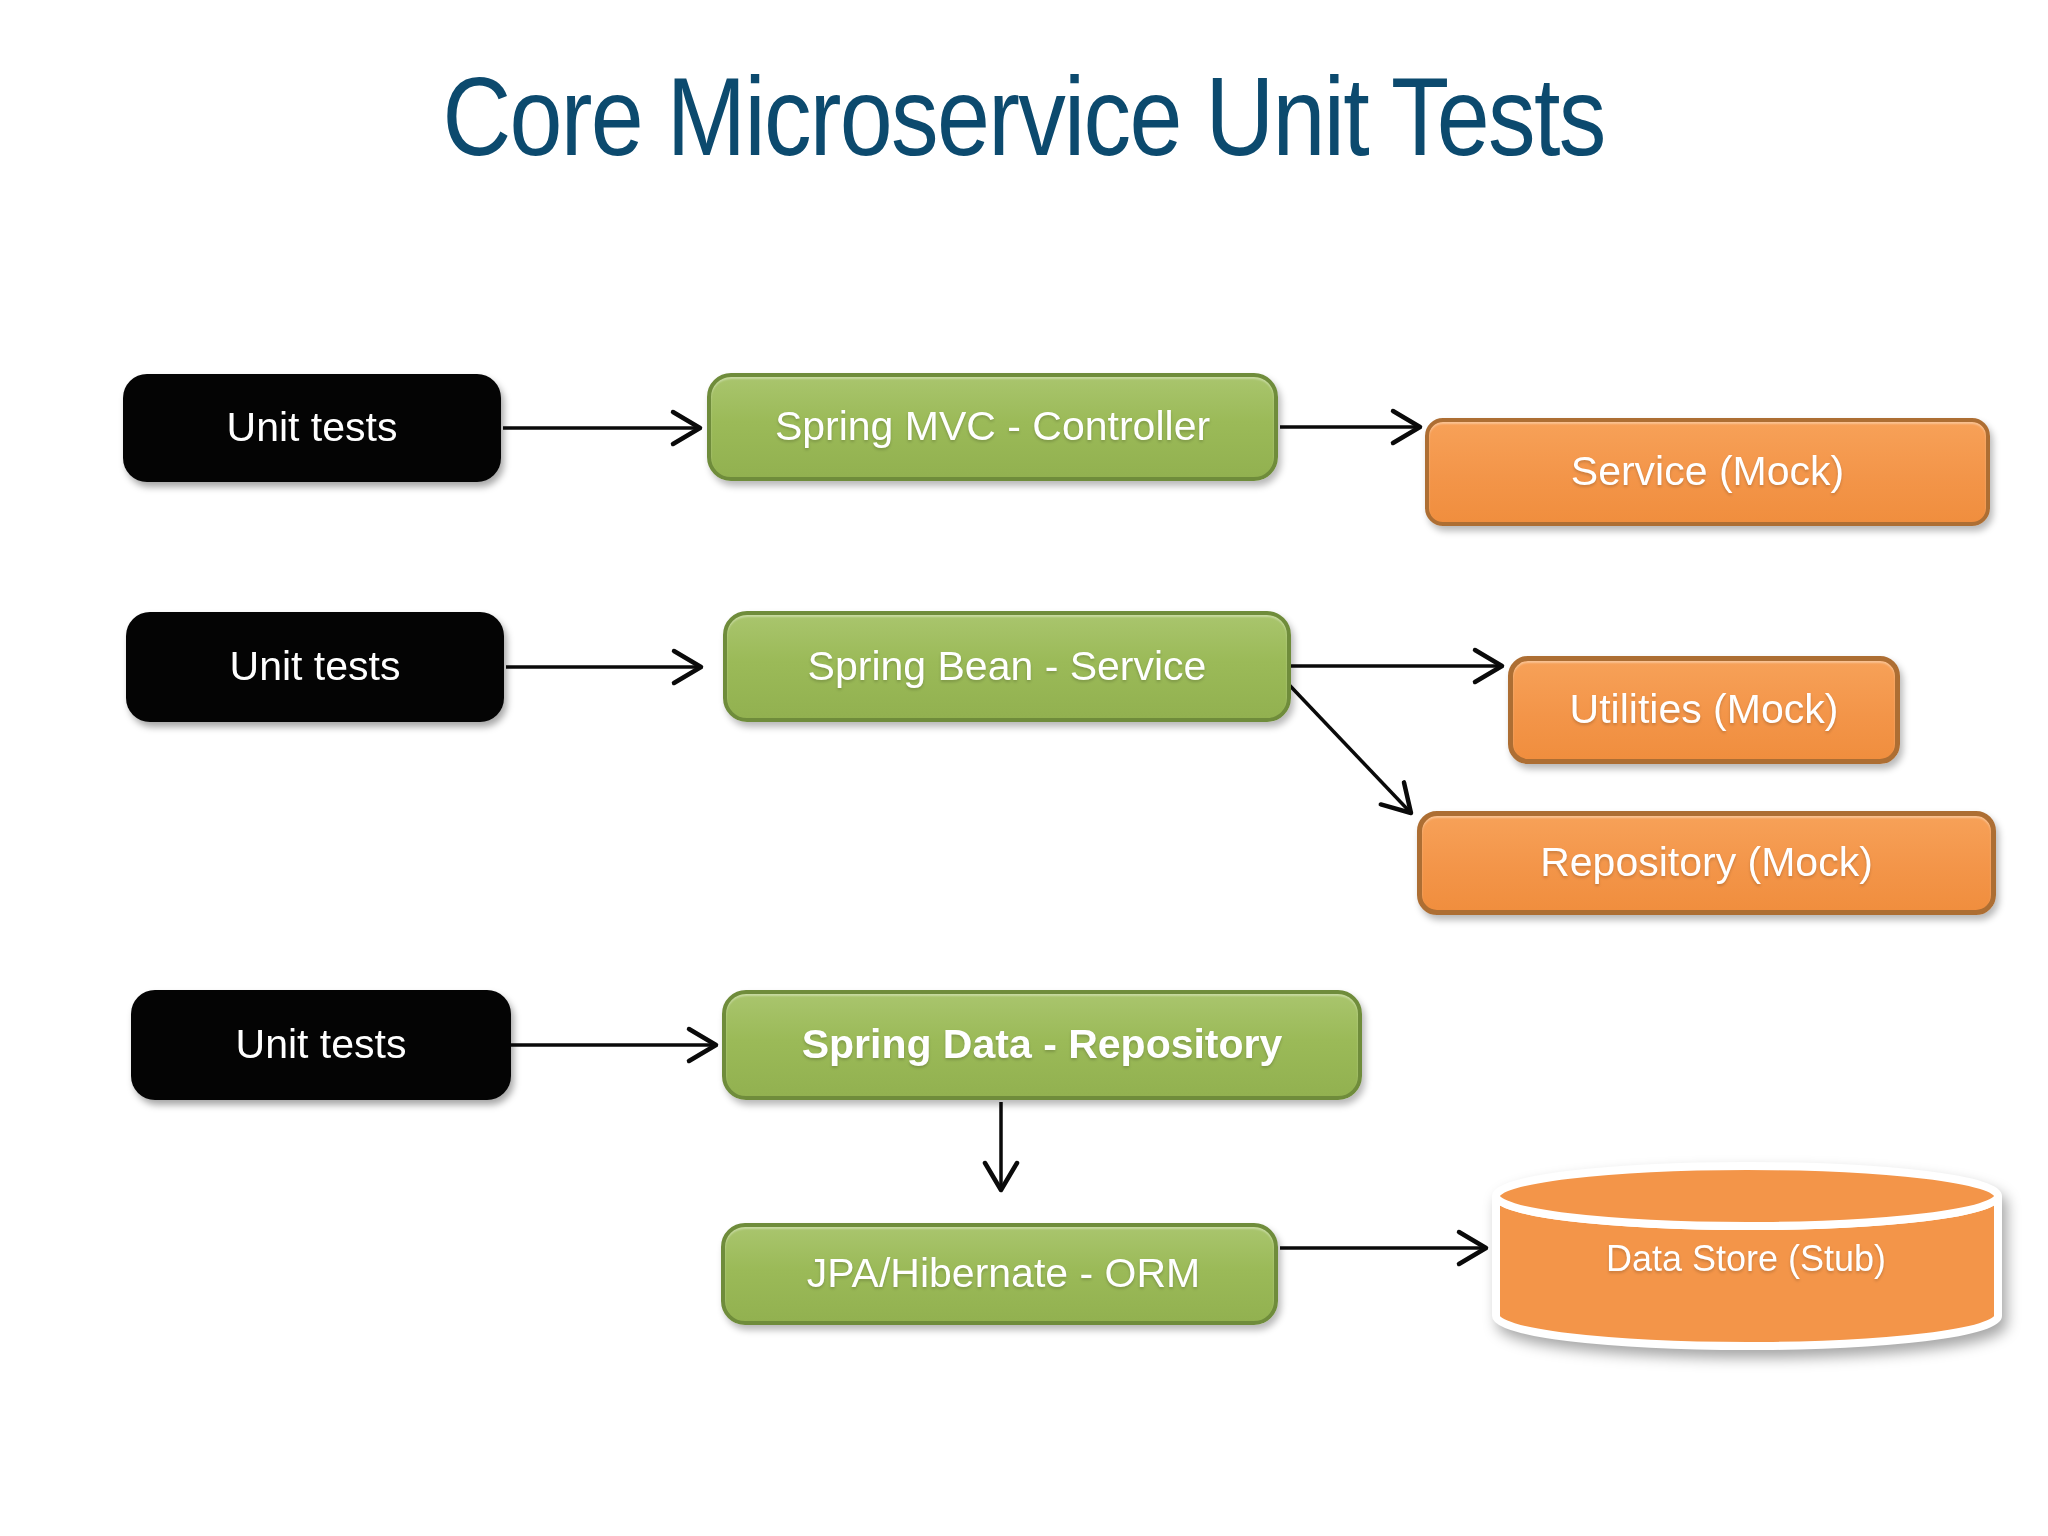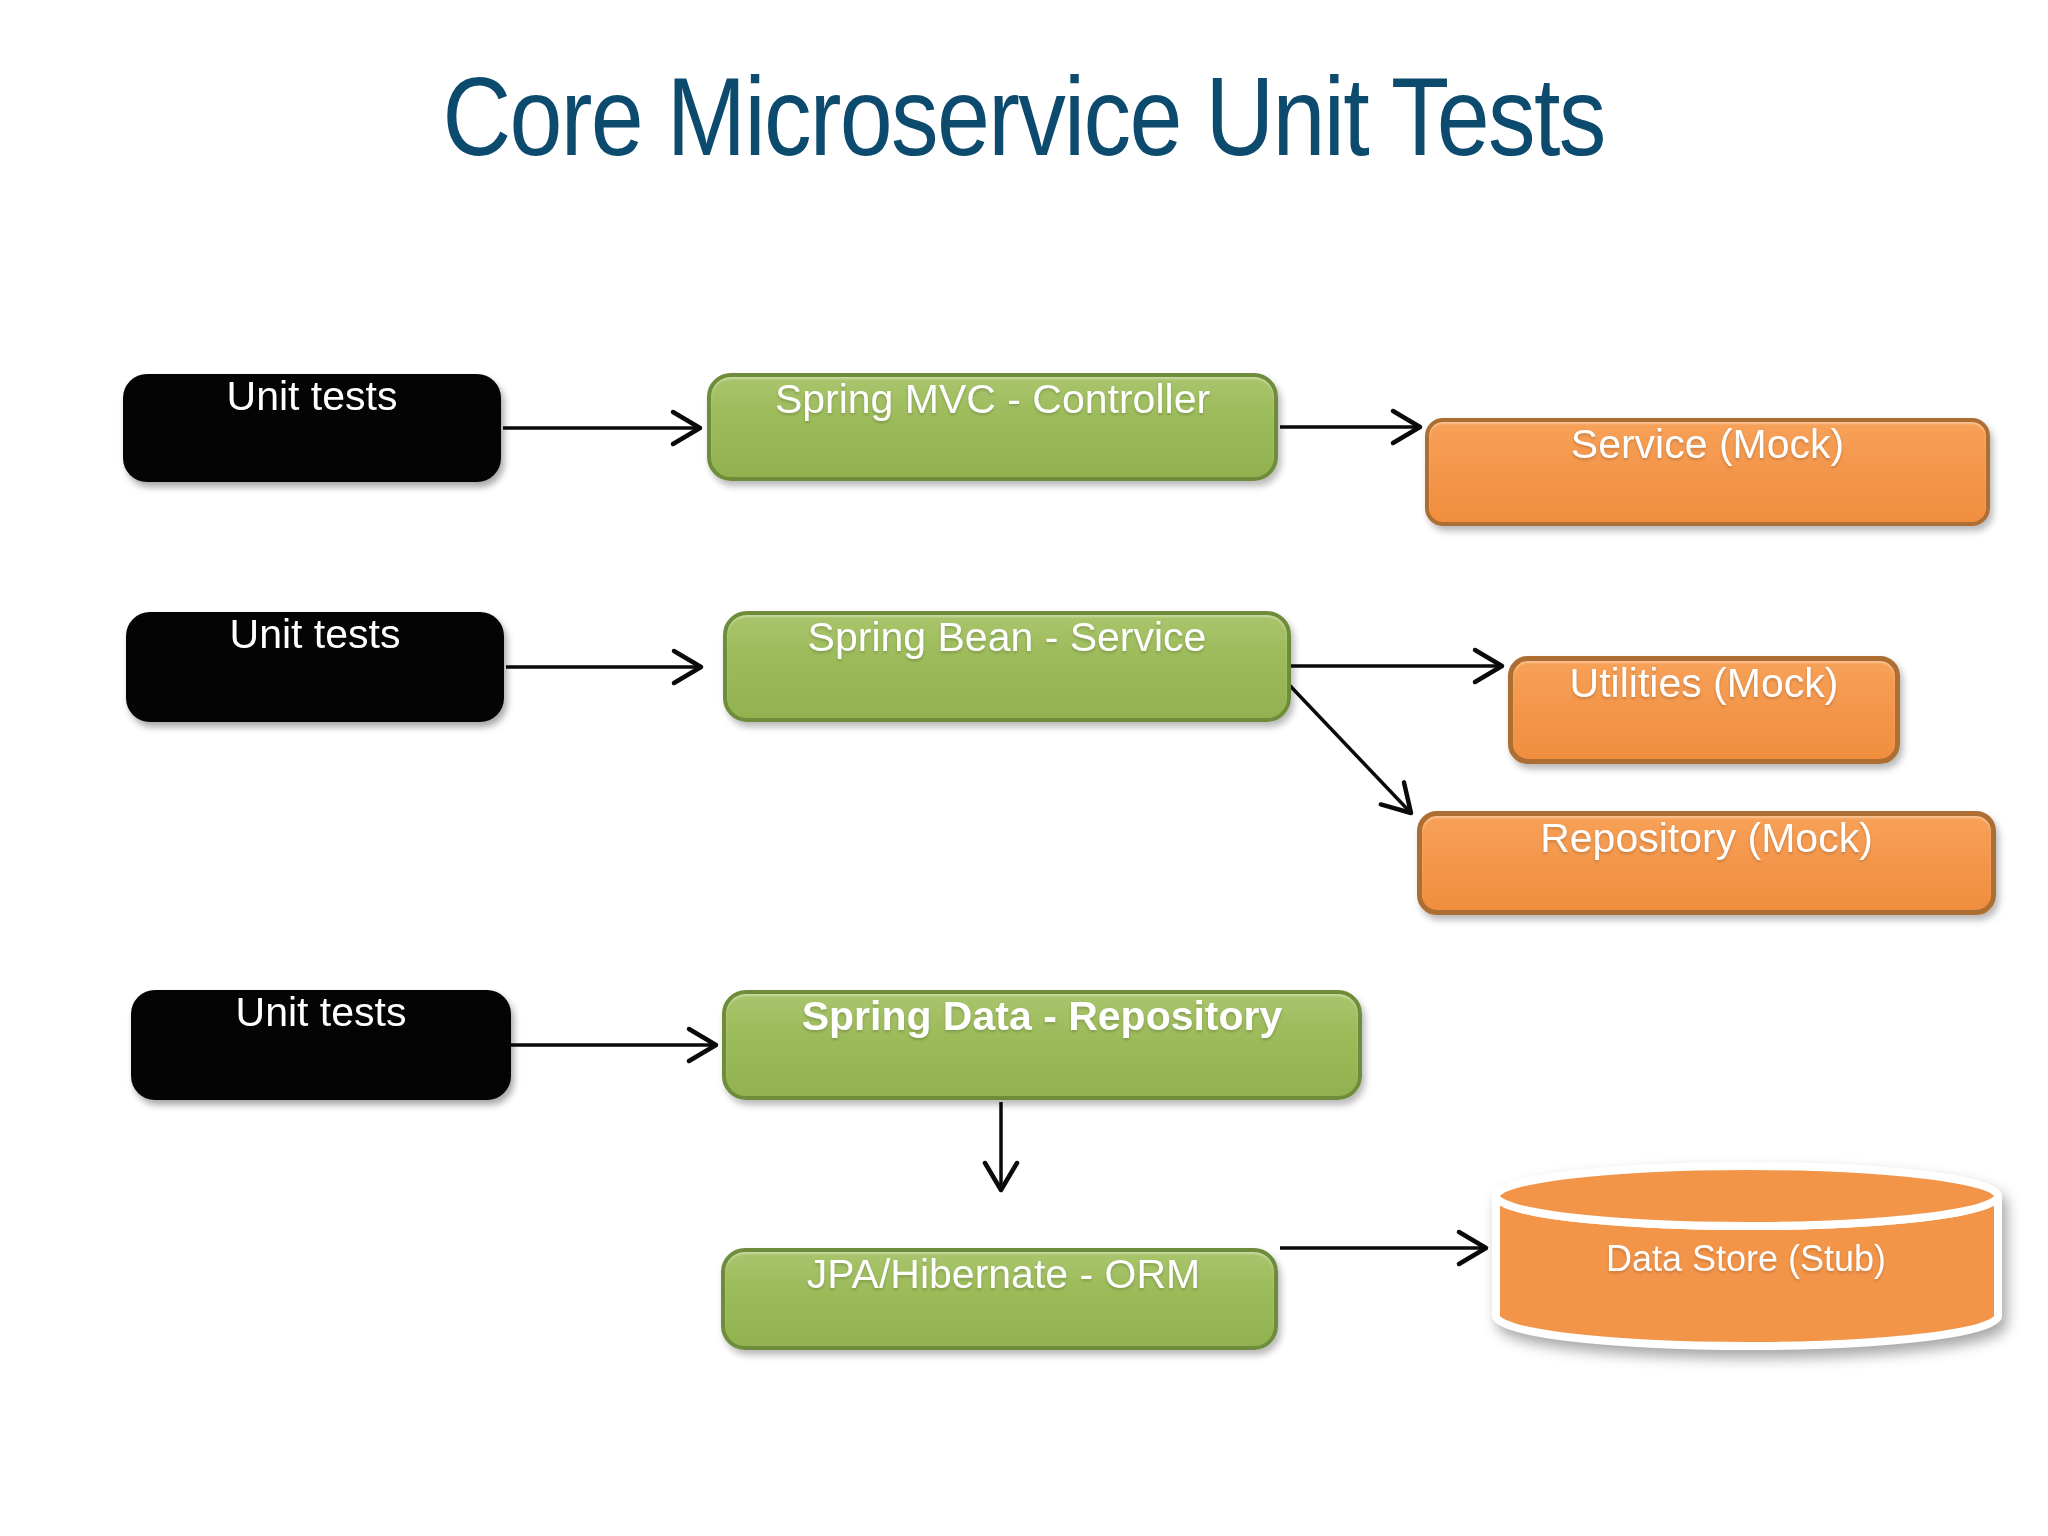--- a/index.html
+++ b/index.html
@@ -30,21 +30,21 @@
   }
   .title-inner {
     display: inline-block;
     transform: scaleX(0.85);
     transform-origin: 50% 50%;
     letter-spacing: -2px;
   }
   .node {
     position: absolute;
     display: flex;
-    align-items: flex-start;
+    align-items: center;
     justify-content: center;
     color: #ffffff;
     font-size: 41px;
     line-height: 1.1;
     white-space: nowrap;
     box-sizing: border-box;
   }
   .node-black {
     background: #040404;
     border-radius: 24px;
@@ -137,21 +137,21 @@
   <div class="node node-orange node-thickborder" style="left:1417px; top:767px; width:579px; height:104px;">
     <span>Repository (Mock)</span>
   </div>
 
   <div class="node node-black" style="left:131px; top:990px; width:380px; height:110px;">
     <span>Unit tests</span>
   </div>
   <div class="node node-green" style="left:722px; top:990px; width:640px; height:110px;font-weight:bold;">
     <span>Spring Data - Repository</span>
   </div>
-  <div class="node node-green" style="left:721px; top:1248px; width:557px; height:102px;padding-left:8px;">
+  <div class="node node-green" style="left:721px; top:1223px; width:557px; height:102px;padding-left:8px;">
     <span>JPA/Hibernate - ORM</span>
   </div>
 
   <div class="cyl-label">
     <span>Data Store (Stub)</span>
   </div>
 
 </div>
 
 </body></html>

